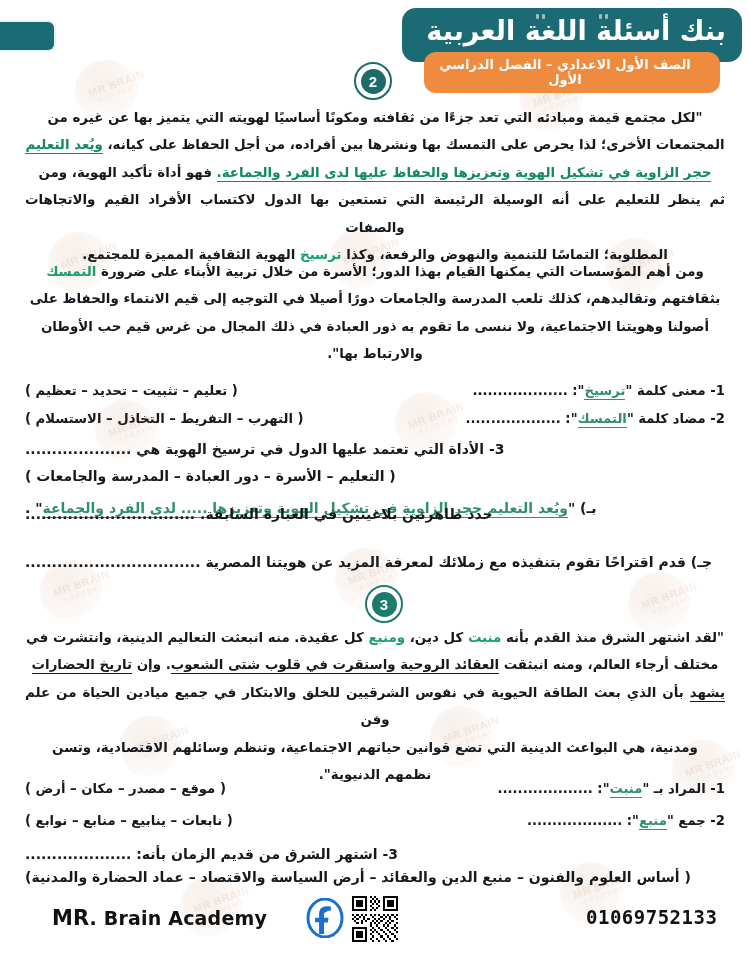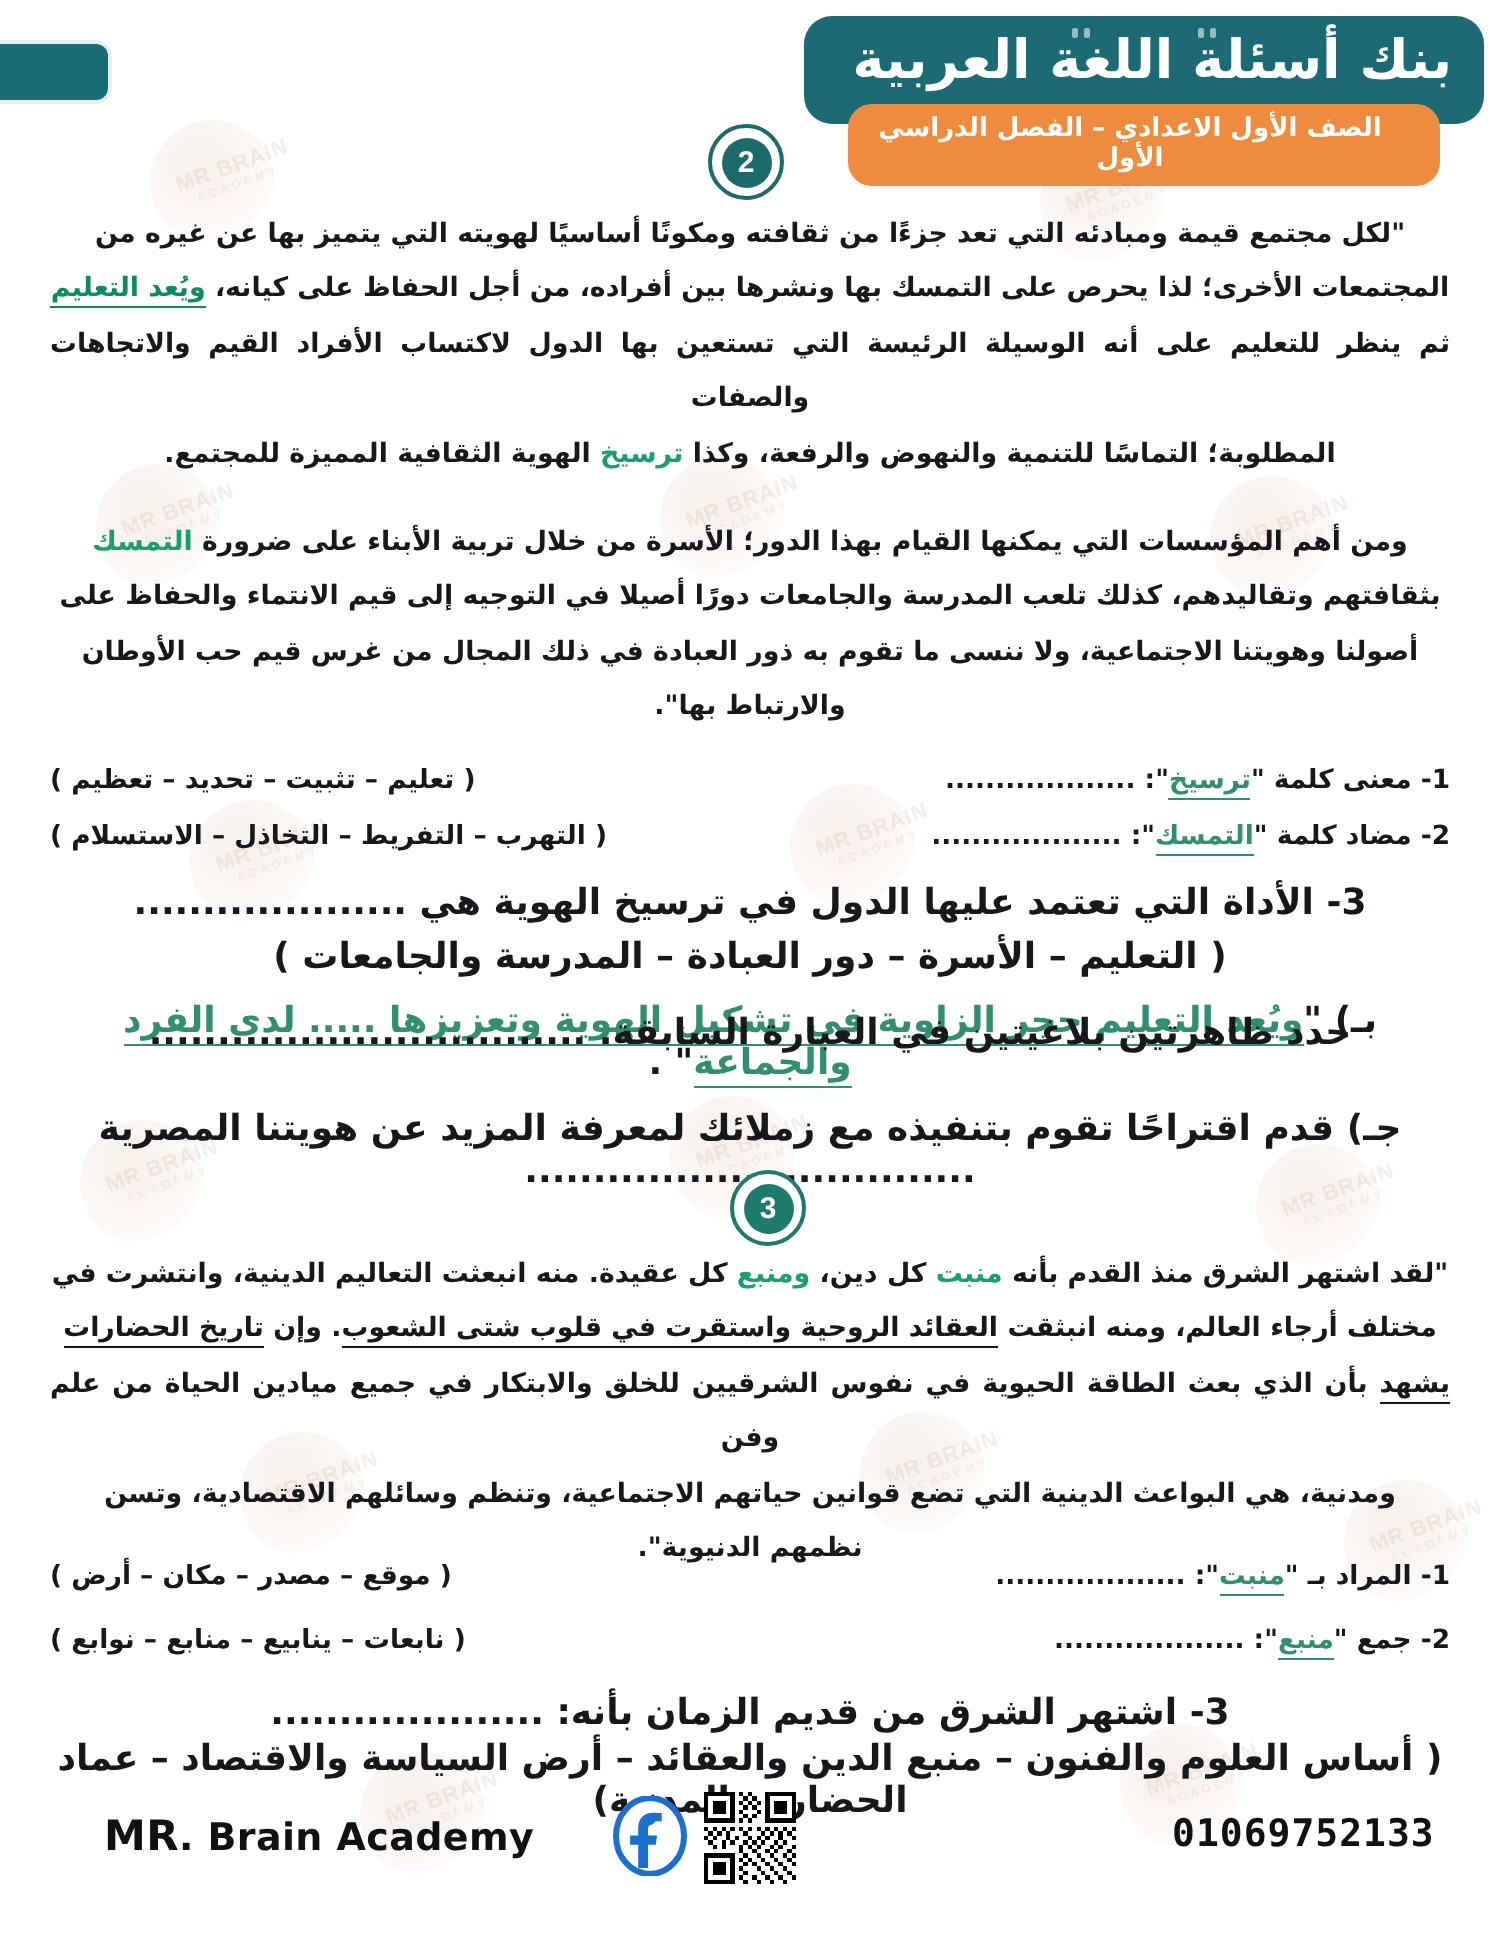--- a/index.html
+++ b/index.html
@@ -183,25 +183,25 @@
     justify-content: space-between;
     gap: 10px;
   }
   .qline .q-text { white-space: nowrap; }
   .qline .opts { white-space: nowrap; }
 
   .sub-line {
     position: absolute;
     right: 25px;
     width: 700px;
-    font-size: 18px;
+    font-size: 14px;
     font-weight: bold;
     direction: rtl;
     color: #17181c;
-    text-align: center;
+    text-align: left;
   }
   .quoted-green {
     color: #2f8f70;
     border-bottom: 1.5px solid #2f8f70;
     padding-bottom: 1px;
   }
 
   
   .footer {
     position: absolute;
@@ -310,20 +310,23 @@
 <div class="content">
 
   <div class="q-marker" style="top:62px; right:358px;">
     <div class="inner">2</div>
   </div>
 
   <div class="passage" style="top:104px;">
     <div>"لكل مجتمع قيمة ومبادئه التي تعد جزءًا من ثقافته ومكونًا أساسيًا لهويته التي يتميز بها عن غيره من</div>
     <div>
       <span>المجتمعات الأخرى؛ لذا يحرص على التمسك بها ونشرها بين أفراده، من أجل الحفاظ على كيانه، </span><span class="gr-u">ويُعد التعليم</span>
+    </div>
+    <div>
+      <span class="gr-u">حجر الزاوية في تشكيل الهوية وتعزيزها والحفاظ عليها لدى الفرد والجماعة.</span><span> فهو أداة تأكيد الهوية، ومن</span>
     </div>
     <div>ثم ينظر للتعليم على أنه الوسيلة الرئيسة التي تستعين بها الدول لاكتساب الأفراد القيم والاتجاهات والصفات</div>
     <div>
       <span>المطلوبة؛ التماسًا للتنمية والنهوض والرفعة، وكذا </span><span class="hl-green">ترسيخ</span><span> الهوية الثقافية المميزة للمجتمع.</span>
     </div>
   </div>
 
   <div class="passage" style="top:258px;">
     <div>
       <span>ومن أهم المؤسسات التي يمكنها القيام بهذا الدور؛ الأسرة من خلال تربية الأبناء على ضرورة </span><span class="hl-green">التمسك</span>

